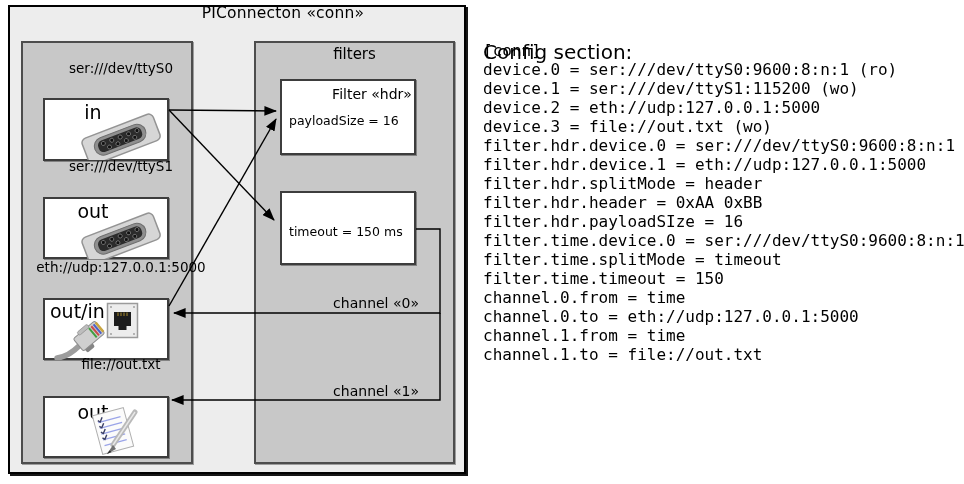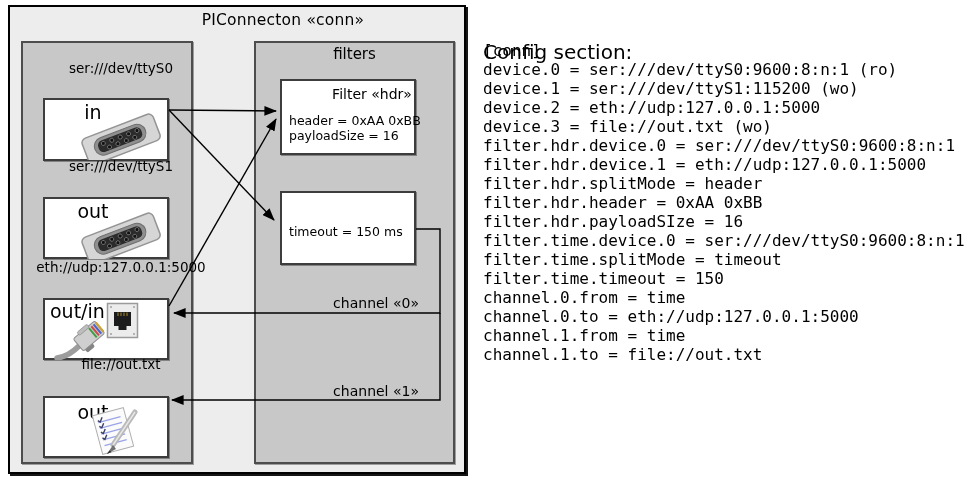--- a/index.html
+++ b/index.html
@@ -2,21 +2,21 @@
 <html><head>
 <meta charset="utf-8">
 <style>
   html,body{margin:0;padding:0;background:#ffffff;}
   body{width:964px;height:484px;position:relative;overflow:hidden;
        font-family:"DejaVu Sans",sans-serif;color:#000;}
   .abs{position:absolute;}
   
   .outer-box{left:8px;top:5px;width:458px;height:469px;box-sizing:border-box;
     background:#ededed;border:2px solid #000;box-shadow:2px 2px 0 #151515;}
-  .outer-title{left:8px;top:11px;width:550px;text-align:center;
+  .outer-title{left:8px;top:4px;width:550px;text-align:center;
     font-size:15.5px;letter-spacing:.2px;}
   .panel{box-sizing:border-box;background:#c8c8c8;border:2px solid #4d4d4d;
     box-shadow:1px 1px 0 rgba(60,60,60,.45);}
   .panel-devices{left:21px;top:41px;width:172px;height:423px;}
   .panel-filters{left:254px;top:41px;width:201px;height:423px;}
   .filters-title{left:254px;top:45px;width:201px;text-align:center;font-size:15px;}
   .dev-label{left:21px;width:200px;text-align:center;font-size:13.5px;white-space:nowrap;}
   .dev-label.small{font-size:13.5px;}
   .white-box{box-sizing:border-box;background:#fff;border:2px solid #3d3d3d;
     box-shadow:1px 1px 0 rgba(60,60,60,.5);left:43px;width:126px;height:63px;margin-top:20px;}
@@ -151,21 +151,20 @@
       <line x1="46" y1="7" x2="24" y2="40" stroke="#b9b9b9" stroke-width="5" stroke-linecap="round"></line>
       <line x1="46" y1="7" x2="24" y2="40" stroke="#e8e8e8" stroke-width="1.4"></line>
       <polygon points="24,40 18,49 27,44" fill="#707070"></polygon>
       <polygon points="18,49 20.5,45.5 22.5,47" fill="#2e2e2e"></polygon>
     </svg>
   </div>
 
   <div class="abs filter-box" style="top:79px;height:76px;">
     <div class="filter-title">Filter «hdr»</div>
     <div class="filter-props" style="top:32px;">
-      <div>header = 0xAA 0xBB</div>
       <div>payloadSize = 16</div>
     </div>
   </div>
 
   <div class="abs filter-box" style="top:191px;height:74px;">
     <div class="filter-props" style="top:31px;">
       <div>timeout = 150 ms</div>
     </div>
   </div>
 

